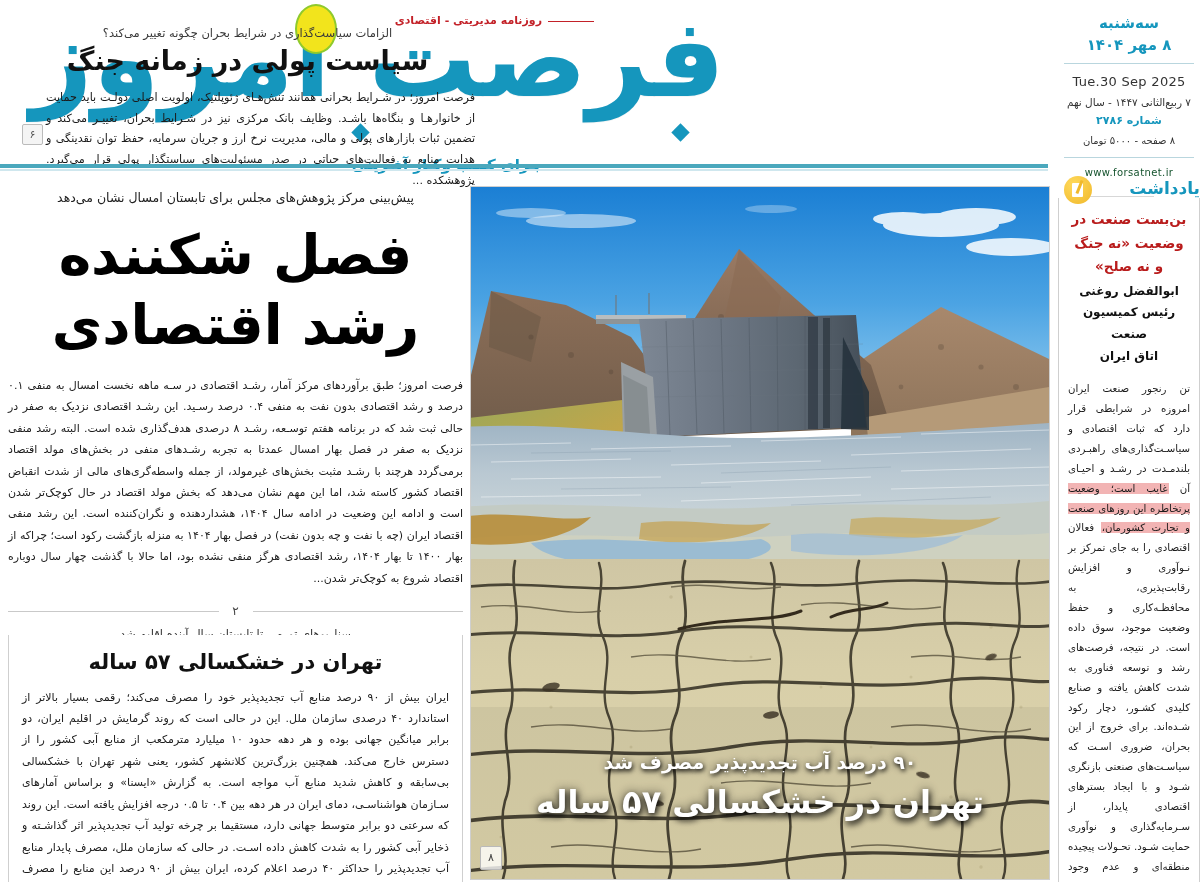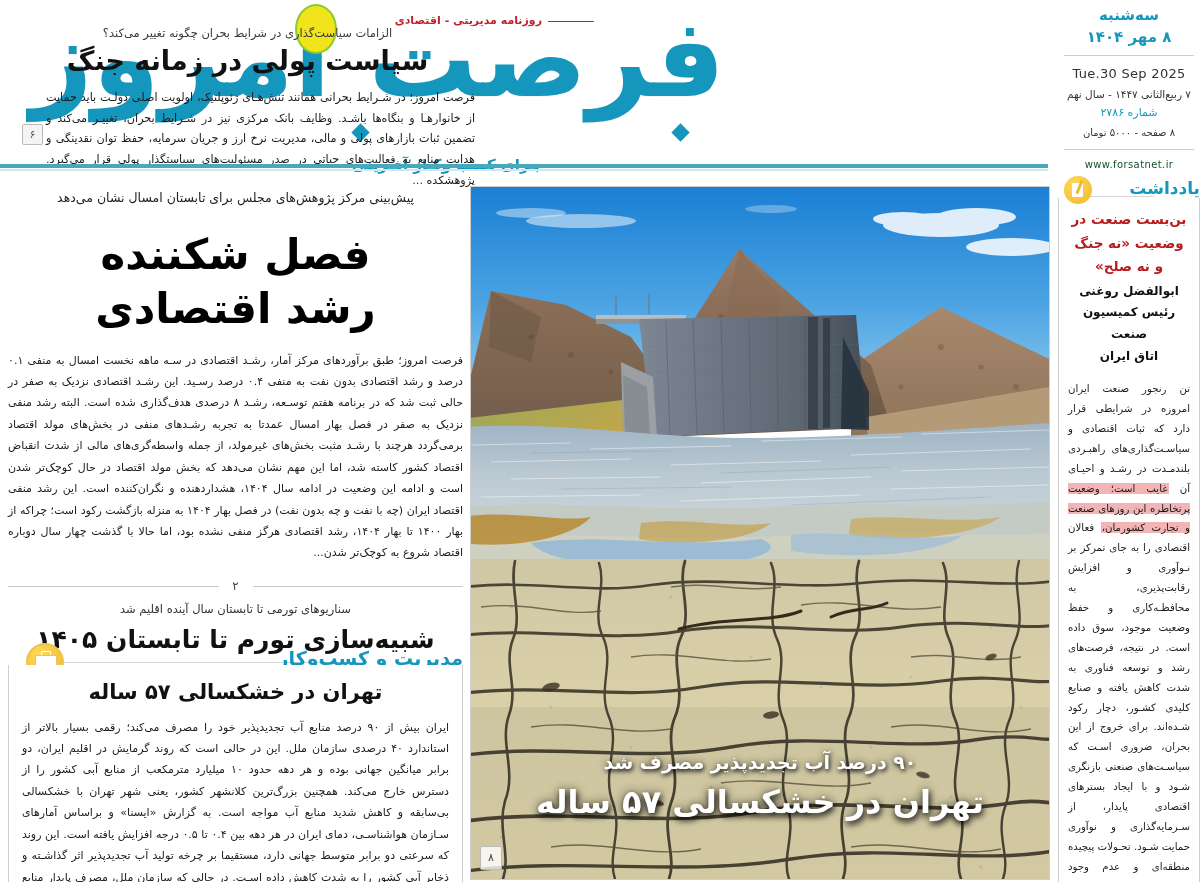--- a/index.html
+++ b/index.html
@@ -45,29 +45,29 @@
     position:absolute;right:610px;top:156px;
     font-size:15px;color:#1596bd;font-weight:bold;white-space:nowrap;
   }
   .mast-slogan .rule{display:inline-block;width:36px;height:2px;background:#1596bd;vertical-align:middle;margin:0 7px;}
   .mast-diamond{
     position:absolute;width:13px;height:13px;background:#1596bd;transform:rotate(45deg);
   }
 
   
   .datebox{
-    position:absolute;right:0;top:4px;width:142px;
+    position:absolute;right:0;top:12px;width:142px;
     text-align:center;direction:rtl;
   }
   .datebox .fa-day{font-size:15px;font-weight:bold;color:#1596bd;line-height:1.5;}
   .datebox .fa-date{font-size:15px;font-weight:bold;color:#1596bd;line-height:1.4;}
   .datebox hr{border:0;border-top:1px solid #b9d6de;margin:7px 6px;}
   .datebox .en-date{font-size:13px;color:#333;line-height:1.7;letter-spacing:.3px;}
   .datebox .hijri{font-size:10.5px;color:#333;line-height:1.8;}
-  .datebox .issue{font-size:11px;color:#1596bd;line-height:1.8;}
+  .datebox .issue{font-size:11px;color:#1596bd;line-height:1.8;font-weight:bold;}
   .datebox .pages{font-size:10px;color:#333;line-height:1.9;}
   .datebox .site{font-size:10px;color:#14532d;letter-spacing:.4px;padding-top:2px;}
 
   
   .topleft{position:absolute;left:20px;top:24px;width:455px;direction:rtl;text-align:right;}
   .topleft .kicker{font-size:11.5px;color:#3a3a3a;text-align:center;line-height:1.6;}
   .topleft .head{
     font-size:27px;font-weight:bold;color:#111;text-align:center;
     line-height:1.35;margin-top:1px;letter-spacing:-.5px;
   }
@@ -80,22 +80,22 @@
     font-size:11px;width:19px;height:19px;line-height:19px;text-align:center;border-radius:2px;
   }
 
   .teal-rule{position:absolute;left:0;top:164px;width:1048px;height:4px;background:#4aa8bd;}
   .teal-rule2{position:absolute;left:0;top:169px;width:1048px;height:2px;background:#cfe7ee;}
 
   
   .leftcol{position:absolute;left:8px;top:188px;width:455px;direction:rtl;text-align:right;}
   .leftcol .kicker{font-size:12.5px;color:#222;text-align:center;line-height:1.6;}
   .leftcol .bighead{
-    font-size:42px;font-weight:bold;color:#000;text-align:center;
-    line-height:1.28;margin-top:20px;letter-spacing:-2px;
+    font-size:55px;font-weight:bold;color:#000;text-align:center;
+    line-height:1.28;margin-top:12px;letter-spacing:-2px;
   }
   .leftcol .body{
     font-size:11px;line-height:1.95;color:#1b1b1b;text-align:justify;margin-top:14px;
   }
   .divider{position:relative;height:16px;margin:14px 0 6px;}
   .divider:before{content:"";position:absolute;left:0;right:0;top:8px;height:1px;background:#c9c9c9;}
   .divider span{
     position:relative;display:block;width:34px;margin:0 auto;background:#fff;
     text-align:center;font-size:12px;color:#444;line-height:16px;
   }
@@ -229,28 +229,20 @@
       <div class="kicker">سناریوهای تورمی تا تابستان سال آینده اقلیم شد</div>
       <div class="head">شبیه‌سازی تورم تا تابستان ۱۴۰۵</div>
     </div>
 
     <div class="divider">
       <span>۳</span>
     </div>
   </div>
 
   <div class="secbox">
-    <div class="sec-header">
-      <div class="line"></div>
-      <div class="sec-title">مدیریت و کسب‌وکار</div>
-      <div class="sec-icon">
-        <span class="handle"></span>
-        <span class="case"></span>
-      </div>
-    </div>
     <div class="sec-body">
       <div class="head">تهران در خشکسالی ۵۷ ساله</div>
       <div class="body">ایران بیش از ۹۰ درصد منابع آب تجدیدپذیر خود را مصرف می‌کند؛ رقمی بسیار بالاتر از استاندارد ۴۰ درصدی سازمان ملل. این در حالی است که روند گرمایش در اقلیم ایران، دو برابر میانگین جهانی بوده و هر دهه حدود ۱۰ میلیارد مترمکعب از منابع آبی کشور را از دسترس خارج می‌کند. همچنین بزرگ‌ترین کلانشهر کشور، یعنی شهر تهران با خشکسالی بی‌سابقه و کاهش شدید منابع آب مواجه است. به گزارش «ایسنا» و براساس آمارهای سـازمان هواشناسـی، دمای ایران در هر دهه بین ۰.۴ تا ۰.۵ درجه افزایش یافته است. این روند که سرعتی دو برابر متوسط جهانی دارد، مستقیما بر چرخه تولید آب تجدیدپذیر اثر گذاشـته و ذخایر آبی کشور را به شدت کاهش داده اسـت. در حالی که سازمان ملل، مصرف پایدار منابع آب تجدیدپذیر را حداکثر ۴۰ درصد اعلام کرده، ایران بیش از ۹۰ درصد این منابع را مصرف می‌کند...</div>
 
     </div>
   </div>
 
   <div class="photo">
     <svg viewBox="0 0 578 692" preserveAspectRatio="none">
       <defs>

